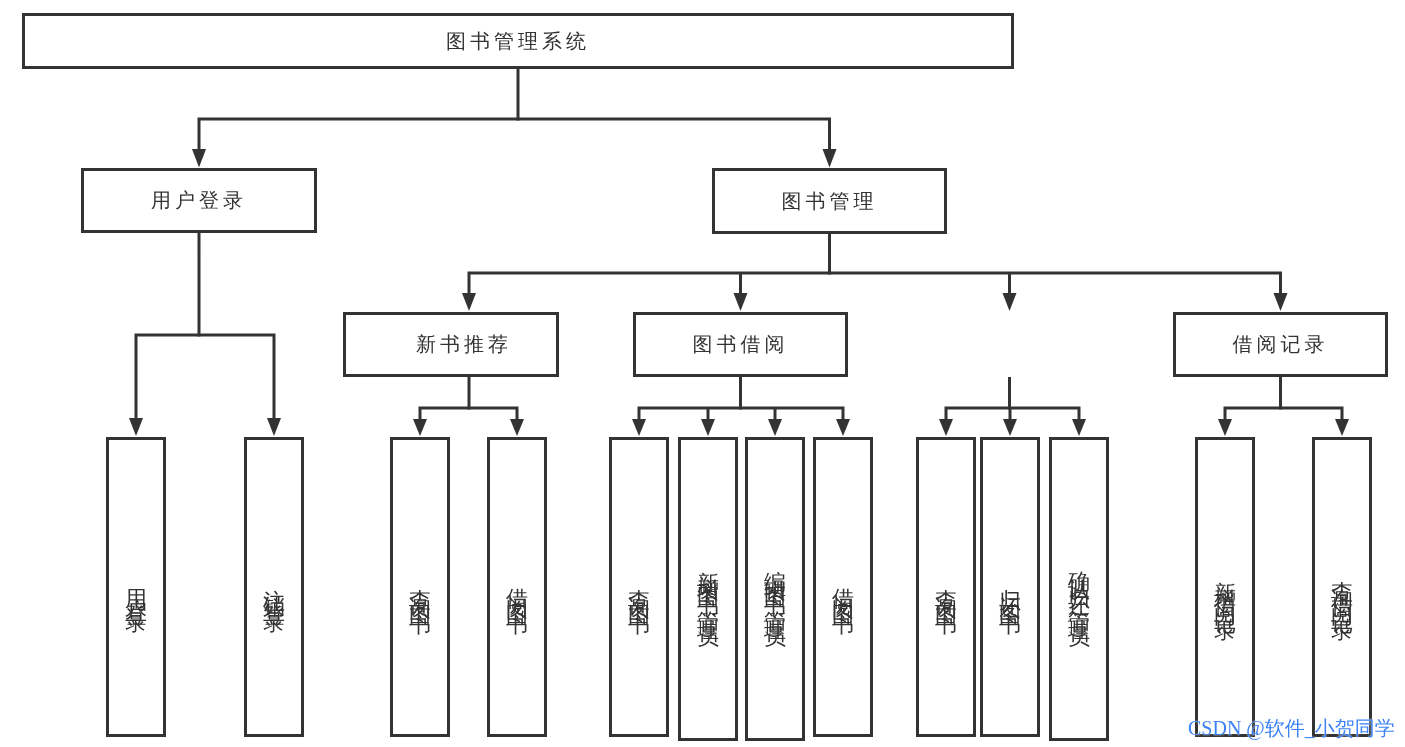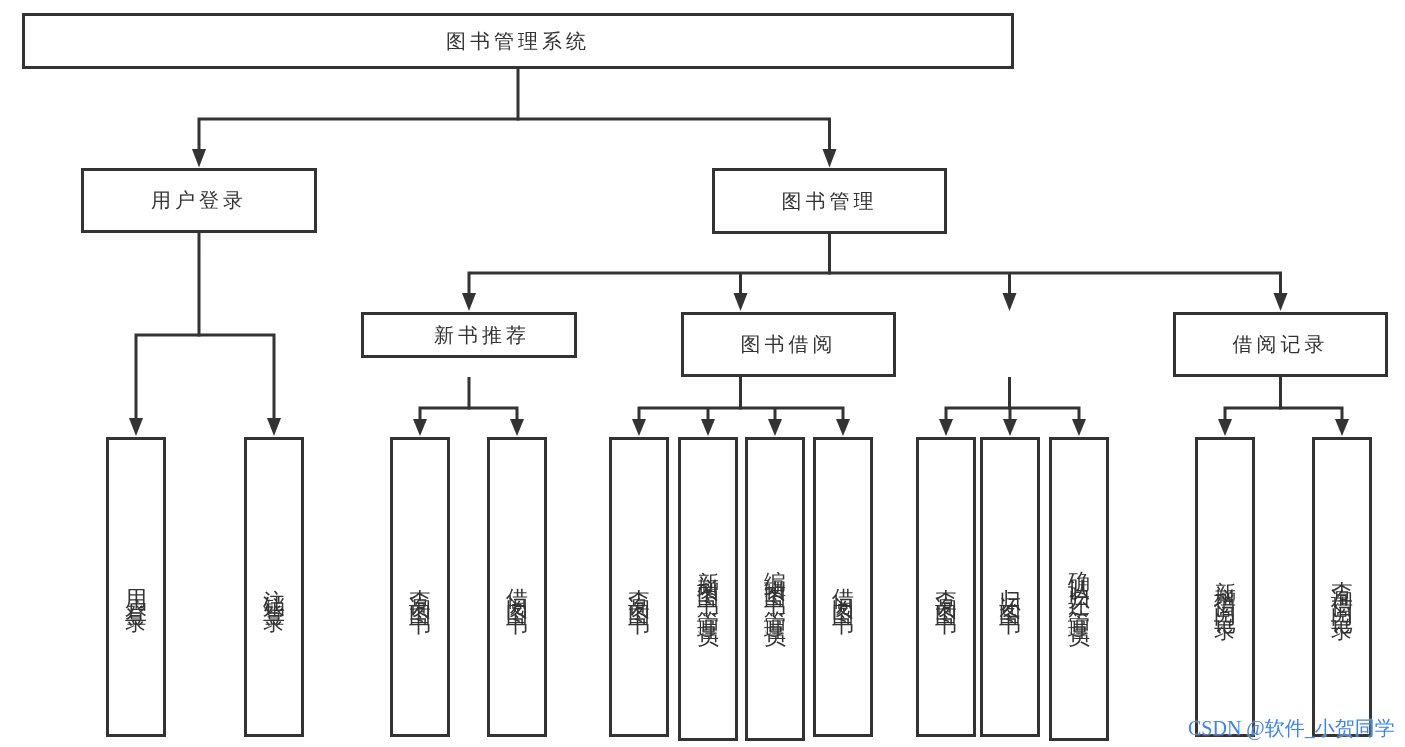--- a/index.html
+++ b/index.html
@@ -125,24 +125,24 @@
     <span>图书管理系统</span>
   </div>
 
   <div class="box hbox" style="left:81px; top:168px; width:236px; height:65px;">
     <span>用户登录</span>
   </div>
   <div class="box hbox" style="left:712px; top:168px; width:235px; height:66px;">
     <span>图书管理</span>
   </div>
 
-  <div class="box hbox" style="left:361px; top:312px; width:216px; height:46px;padding-left:26px;">
+  <div class="box hbox" style="left:343px; top:312px; width:216px; height:65px;padding-left:26px;">
     <span>新书推荐</span>
   </div>
-  <div class="box hbox" style="left:633px; top:312px; width:215px; height:65px;margin-left:48px;">
+  <div class="box hbox" style="left:633px; top:312px; width:215px; height:65px;">
     <span>图书借阅</span>
   </div>
   <div class="box hbox" style="left:1173px; top:312px; width:215px; height:65px;">
     <span>借阅记录</span>
   </div>
 
   <div class="box vbox" style="left:106px; top:437px; width:60px; height:300px;">
     <span>用户登录</span>
   </div>
   <div class="box vbox" style="left:244px; top:437px; width:60px; height:300px;">

